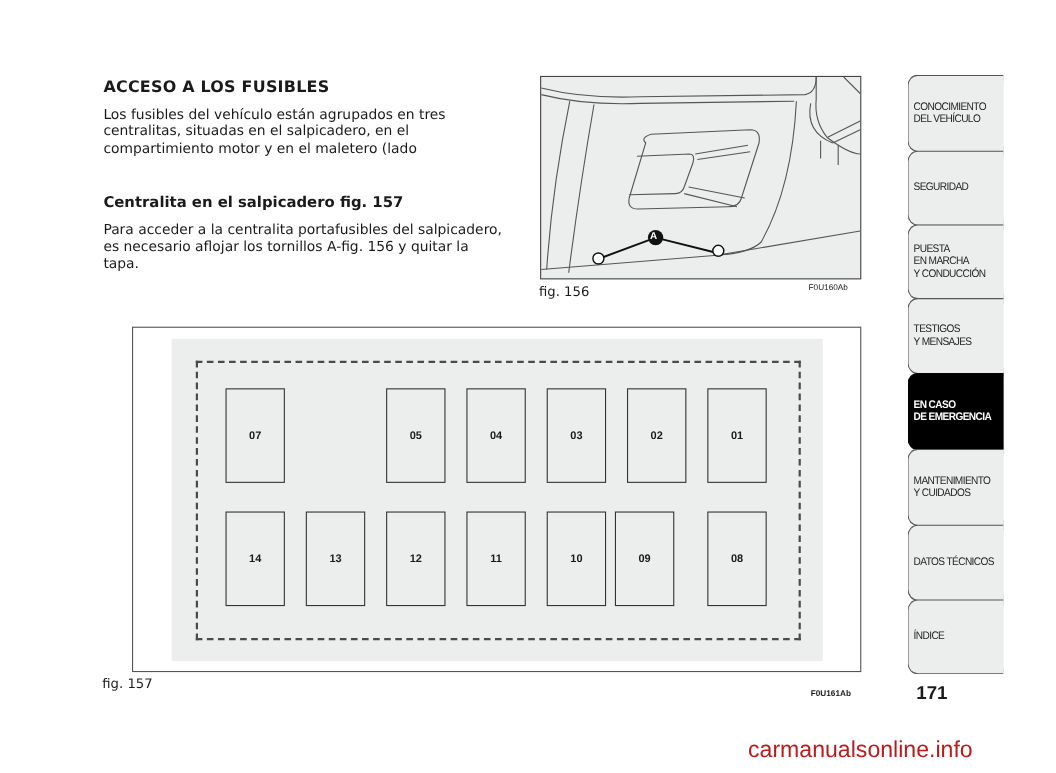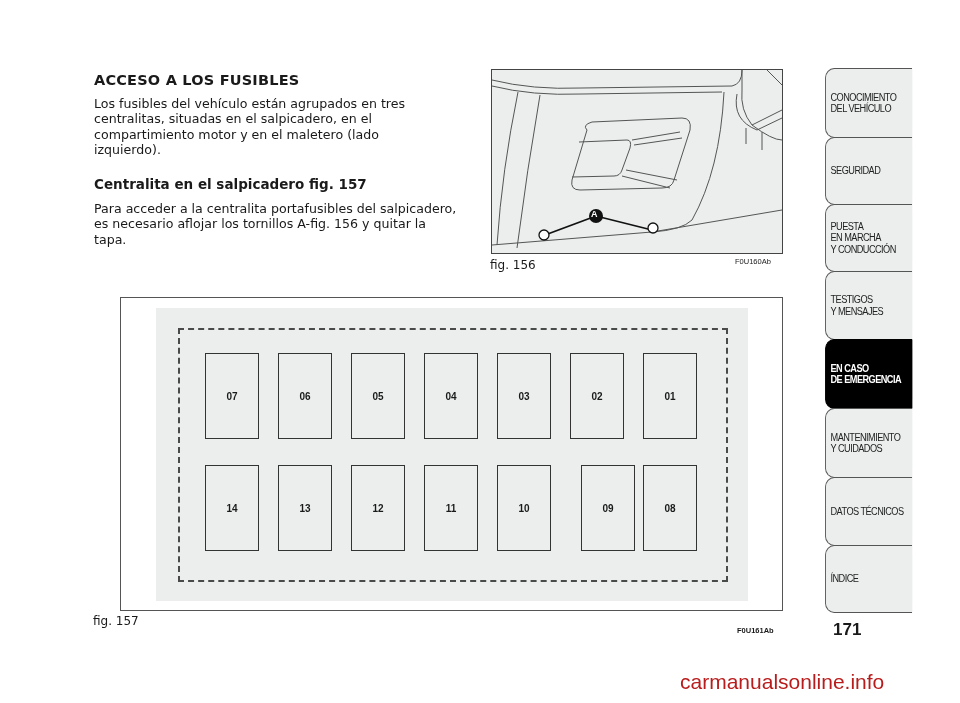--- a/index.html
+++ b/index.html
@@ -40,21 +40,20 @@
   .watermark { left:680px; top:670px; font-size:21px; color:#b91c1c; font-family:"Liberation Sans", sans-serif; }
 </style>
 </head>
 <body>
 
 <div class="abs h-main">ACCESO A LOS FUSIBLES</div>
 <div class="abs para p1">
   <div>Los fusibles del vehículo están agrupados en tres</div>
   <div>centralitas, situadas en el salpicadero, en el</div>
   <div>compartimiento motor y en el maletero (lado</div>
-  <div>izquierdo).</div>
 </div>
 <div class="abs h-sub">Centralita en el salpicadero fig. 157</div>
 <div class="abs para p2">
   <div>Para acceder a la centralita portafusibles del salpicadero,</div>
   <div>es necesario aflojar los tornillos A-fig. 156 y quitar la</div>
   <div>tapa.</div>
 </div>
 
 <div class="abs fig156">
   <svg width="290" height="183" viewBox="0 0 290 183">
@@ -89,32 +88,31 @@
   </svg>
   <span class="abs" style="left:99px;top:139px;font-size:9px;font-weight:bold;color:#fff;font-family:'Liberation Sans',sans-serif;">A</span>
 </div>
 <div class="abs cap156">fig. 156</div>
 <div class="abs code156">F0U160Ab</div>
 
 <div class="abs fig157">
   <div class="abs panel"></div>
   <div class="abs dashed"></div>
   <div class="abs fuse" style="left:84px;top:55px;">07</div>
-  <div class="abs fuse" style="left:157px;top:55px;">06</div>
   <div class="abs fuse" style="left:230px;top:55px;">05</div>
   <div class="abs fuse" style="left:303px;top:55px;">04</div>
   <div class="abs fuse" style="left:376px;top:55px;">03</div>
   <div class="abs fuse" style="left:449px;top:55px;">02</div>
   <div class="abs fuse" style="left:522px;top:55px;">01</div>
   <div class="abs fuse" style="left:84px;top:167px;">14</div>
   <div class="abs fuse" style="left:157px;top:167px;">13</div>
   <div class="abs fuse" style="left:230px;top:167px;">12</div>
   <div class="abs fuse" style="left:303px;top:167px;">11</div>
   <div class="abs fuse" style="left:376px;top:167px;">10</div>
-  <div class="abs fuse" style="left:460px;top:167px;">09</div>
+  <div class="abs fuse" style="left:438px;top:167px;">09</div>
   <div class="abs fuse" style="left:522px;top:167px;">08</div>
 </div>
 <div class="abs cap157">fig. 157</div>
 <div class="abs code157">F0U161Ab</div>
 
 <div class="abs tab" style="top:68px;height:70px;">CONOCIMIENTO
 DEL VEHÍCULO</div>
 <div class="abs tab" style="top:137px;height:68px;">SEGURIDAD</div>
 <div class="abs tab" style="top:204px;height:68px;">PUESTA
 EN MARCHA

